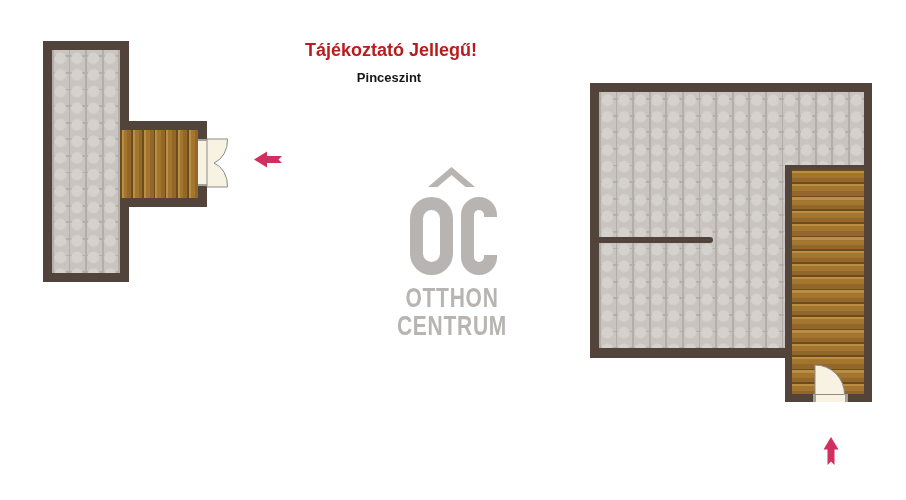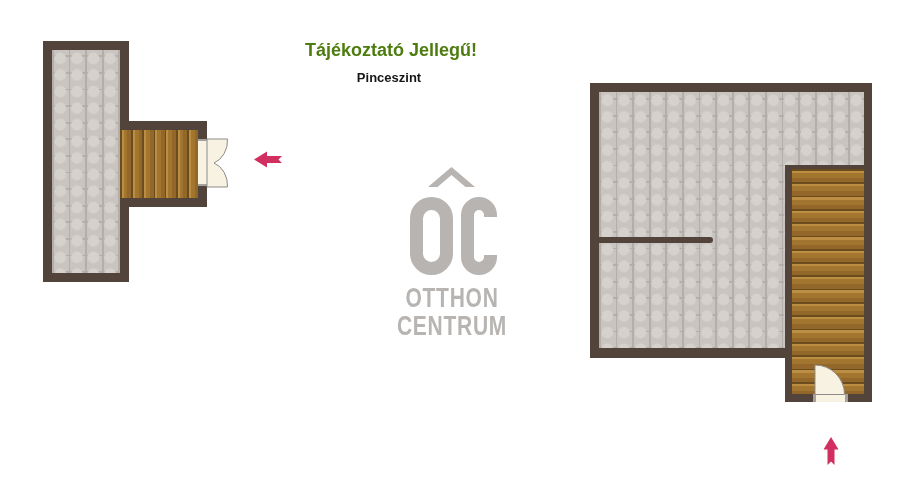--- a/index.html
+++ b/index.html
@@ -5,21 +5,21 @@
   html,body{margin:0;padding:0;}
   body{
     width:906px;height:500px;position:relative;overflow:hidden;
     background:#ffffff;
     font-family:"Liberation Sans", sans-serif;
   }
   .abs{position:absolute;}
   
   .plan-title{
     top:40px;left:391px;transform:translateX(-50%);
-    font-size:18px;font-weight:bold;color:#4d7c0f;white-space:nowrap;
+    font-size:18px;font-weight:bold;color:#b91c1c;white-space:nowrap;
   }
   .plan-subtitle{
     top:70px;left:389px;transform:translateX(-50%);
     font-size:13px;font-weight:bold;color:#161616;white-space:nowrap;
   }
   
   .wall{background:var(--wall,#52443a);}
   .floor{
     background-color:var(--floor-base,#c9c4bf);
     background-image:

